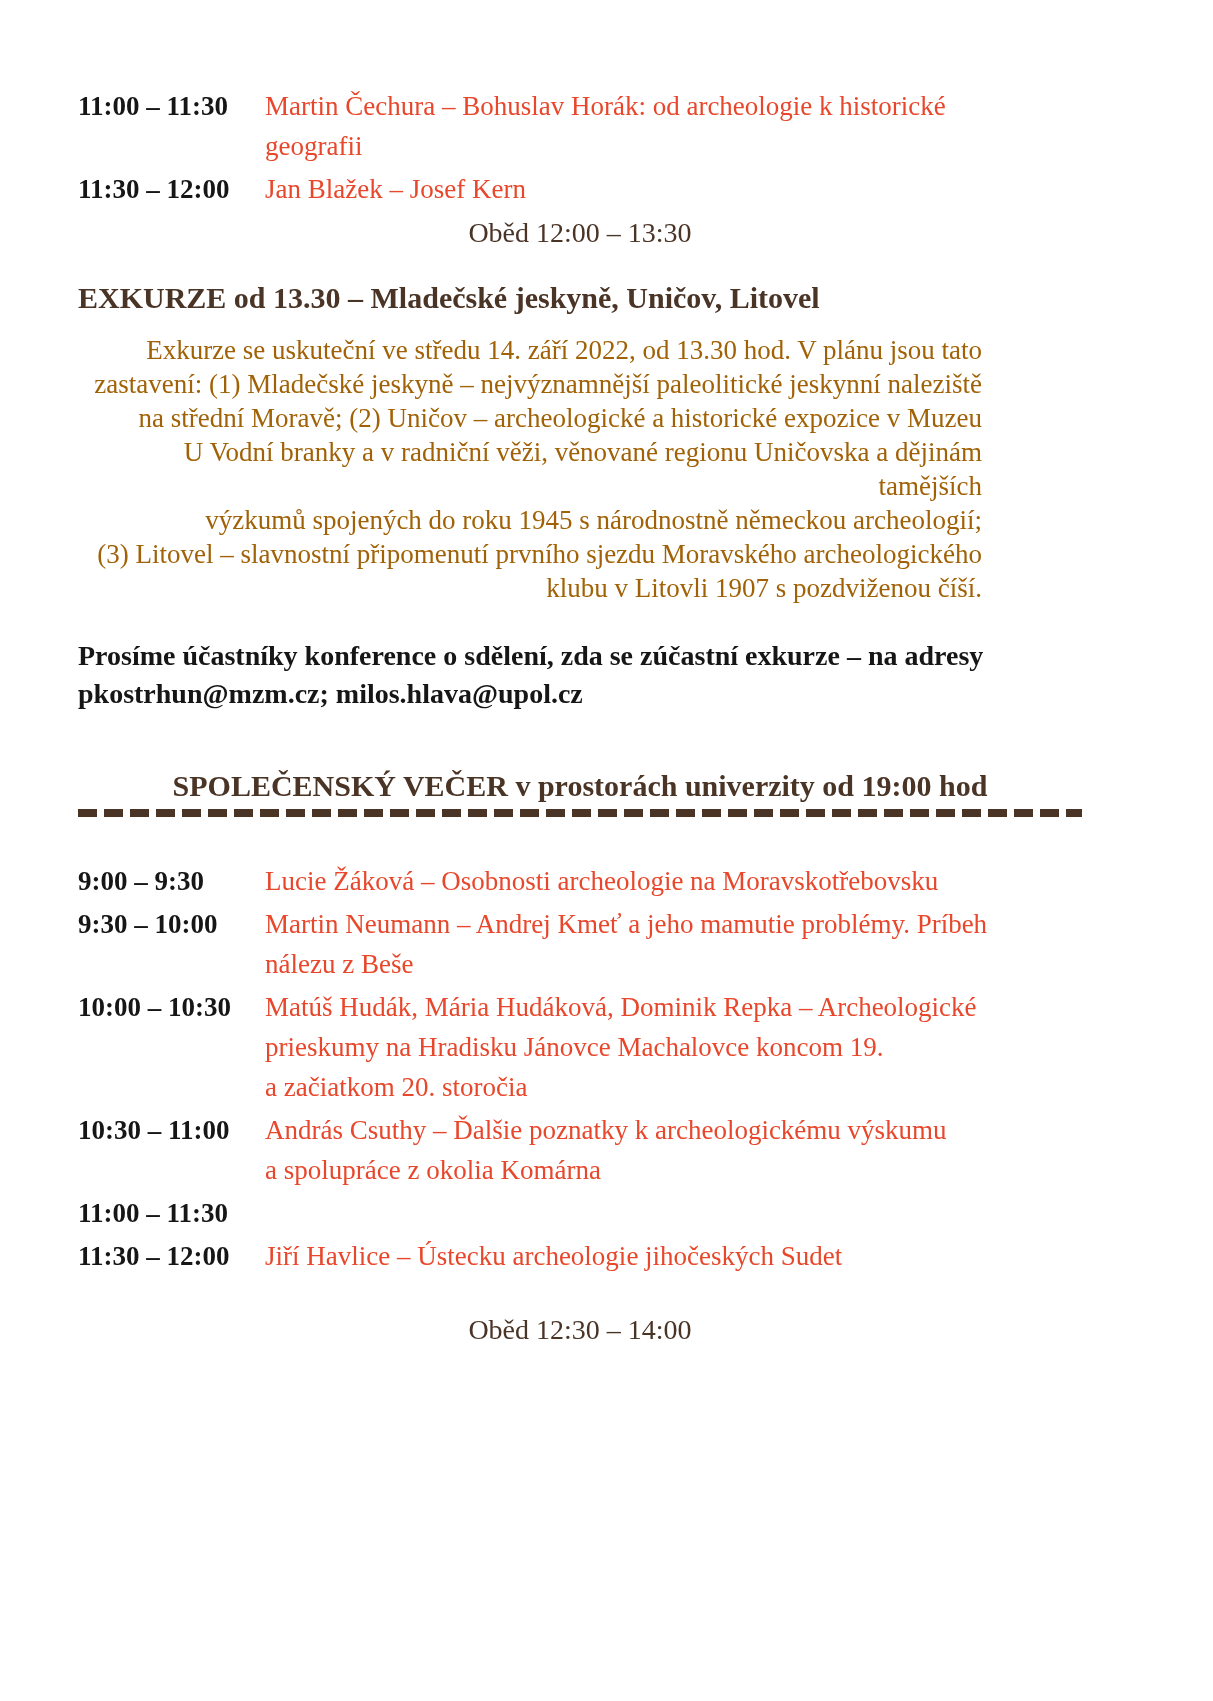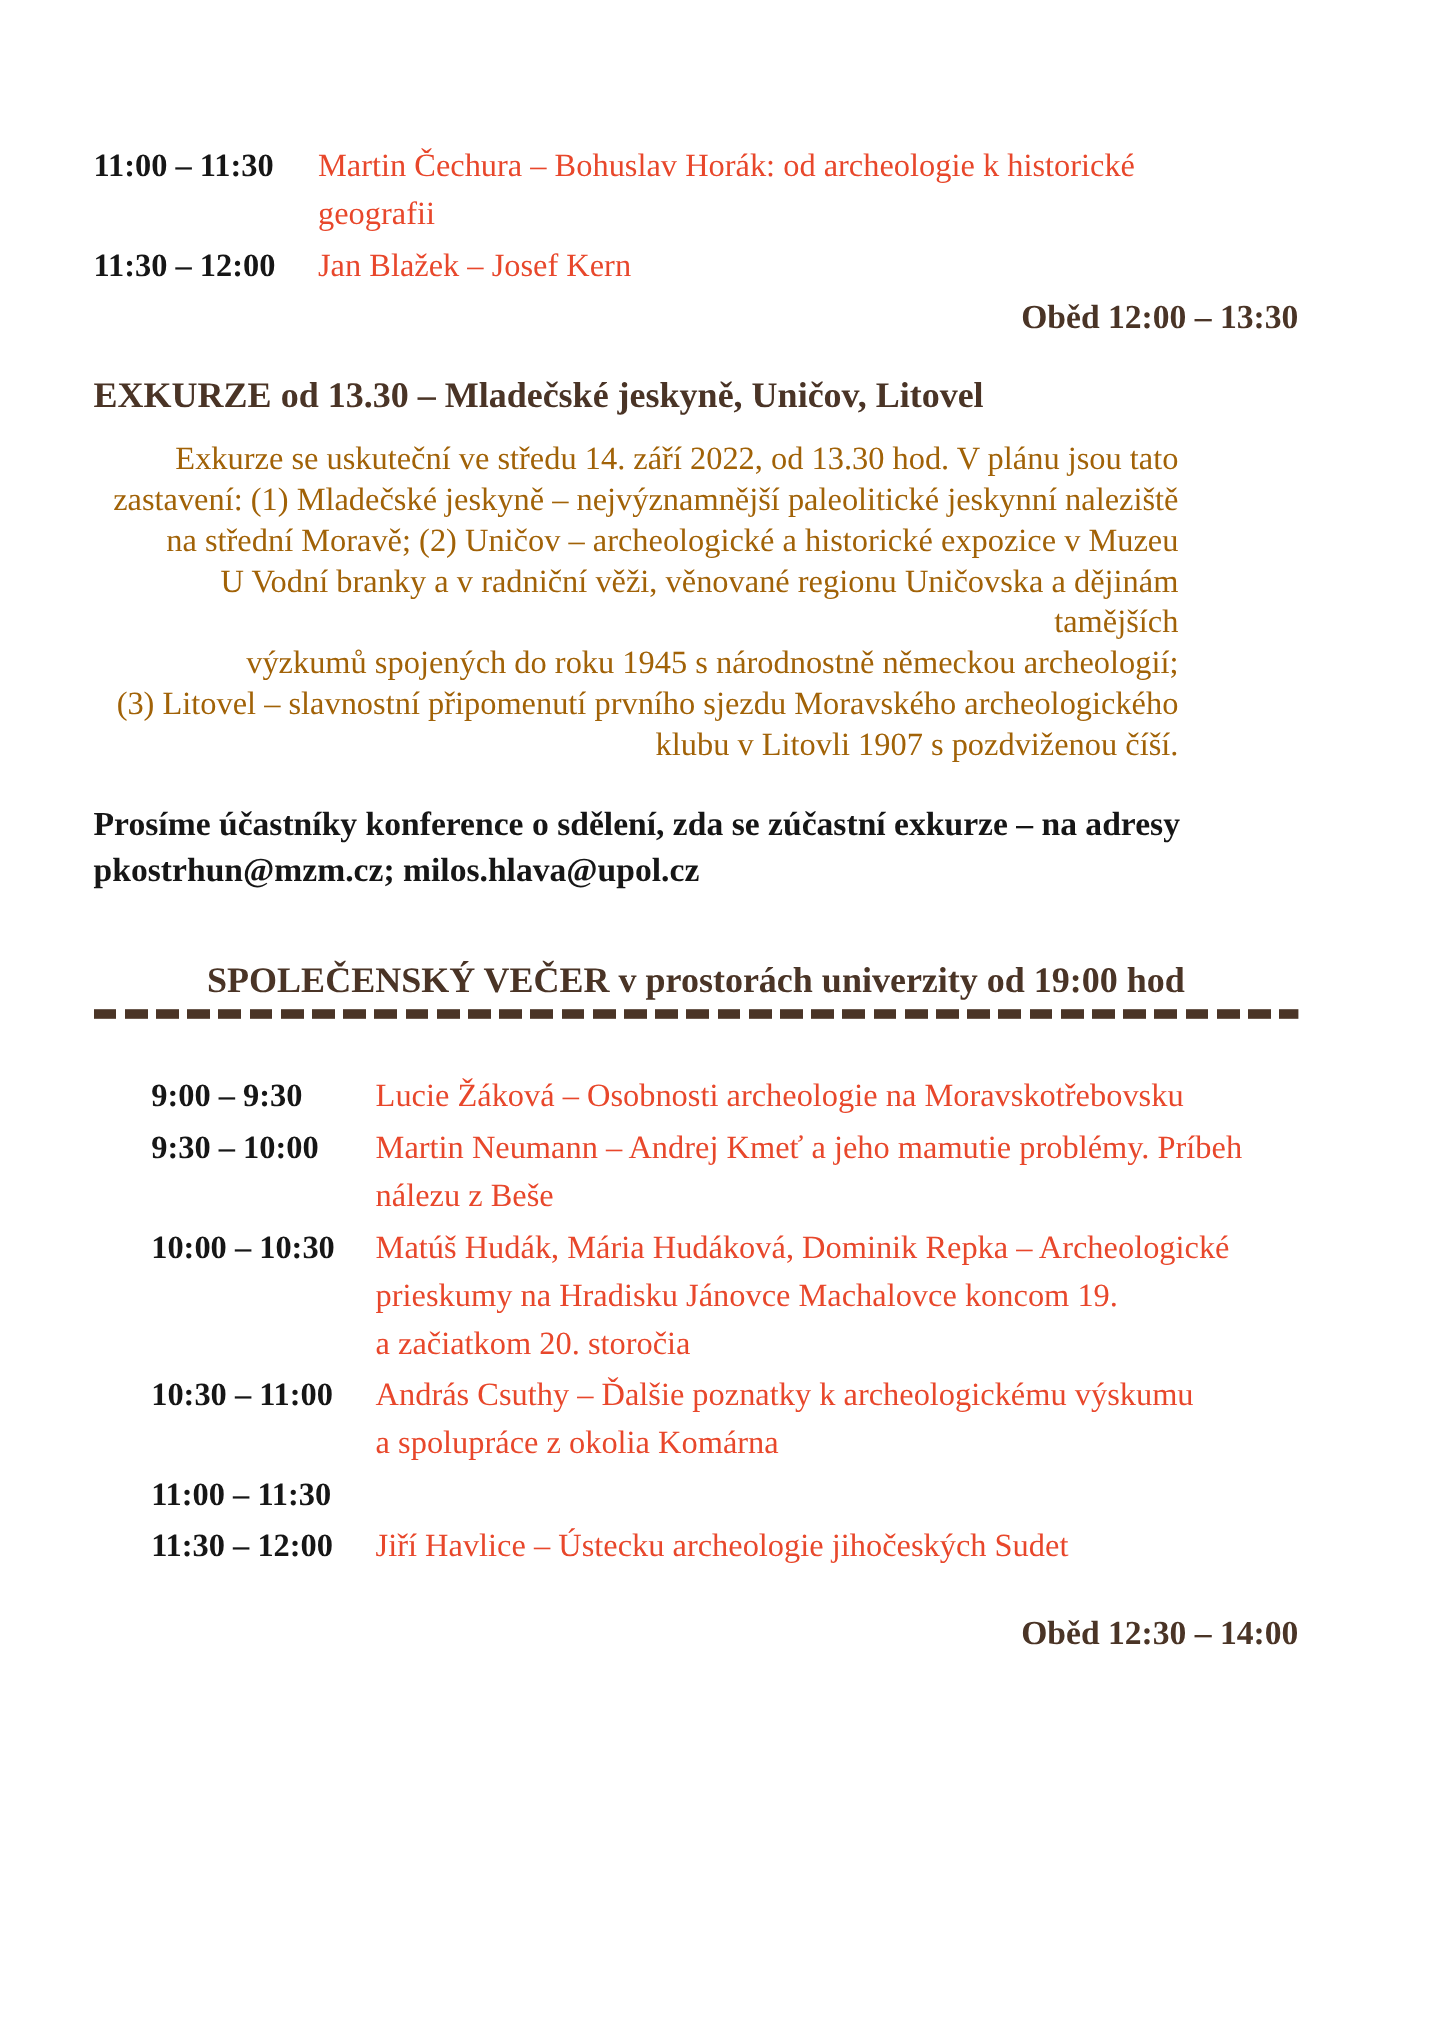--- a/index.html
+++ b/index.html
@@ -4,40 +4,40 @@
 <style>
   * { margin: 0; padding: 0; box-sizing: border-box; }
   html, body {
     width: 1213px; height: 1701px;
     background: #ffffff;
     font-family: "Liberation Serif", "DejaVu Serif", serif;
     overflow: hidden;
   }
   .page {
     width: 1160px; height: 1701px;
-    padding: 118px 78px 0 78px;
+    padding: 86px 78px 0 78px;
   }
   
   .schedule { width: 100%; }
   .row { display: flex; align-items: flex-start; margin-bottom: 3px; }
   .time {
     width: 187px; flex-shrink: 0;
     font-weight: bold; color: #161616;
     font-size: 27px; line-height: 40px;
   }
   .talk {
     color: #e8472b;
     font-size: 27px; line-height: 40px;
     white-space: pre-line;
     flex: 1;
   }
   
   .lunch {
-    text-align: right;
-    font-weight: bold; color: #4a3426;
+    text-align: center;
+    font-weight: normal; color: #4a3426;
     font-size: 28px; line-height: 36px;
   }
   .lunch-wed { margin-top: 6px; }
   .lunch-thu { margin-top: 36px; }
   
   .exc-heading {
     text-align: left;
     font-weight: bold; color: #4a3426;
     font-size: 30px; line-height: 38px;
     margin-top: 28px;
@@ -69,21 +69,21 @@
     font-size: 32px; line-height: 38px;
     margin-top: 132px;
   }
   .dashed-divider {
     width: 100%; height: 8px;
     margin-top: 4px;
     background: repeating-linear-gradient(90deg,
       #4a3426 0px, #4a3426 19px,
       transparent 19px, transparent 26px);
   }
-  .thu-schedule { margin-top: 44px; margin-left: 48px; }
+  .thu-schedule { margin-top: 44px; }
 </style>
 </head>
 <body>
 
 <div class="page">
 
   <div class="schedule">
 
       <div class="row">
         <div class="time">11:00 – 11:30</div>

